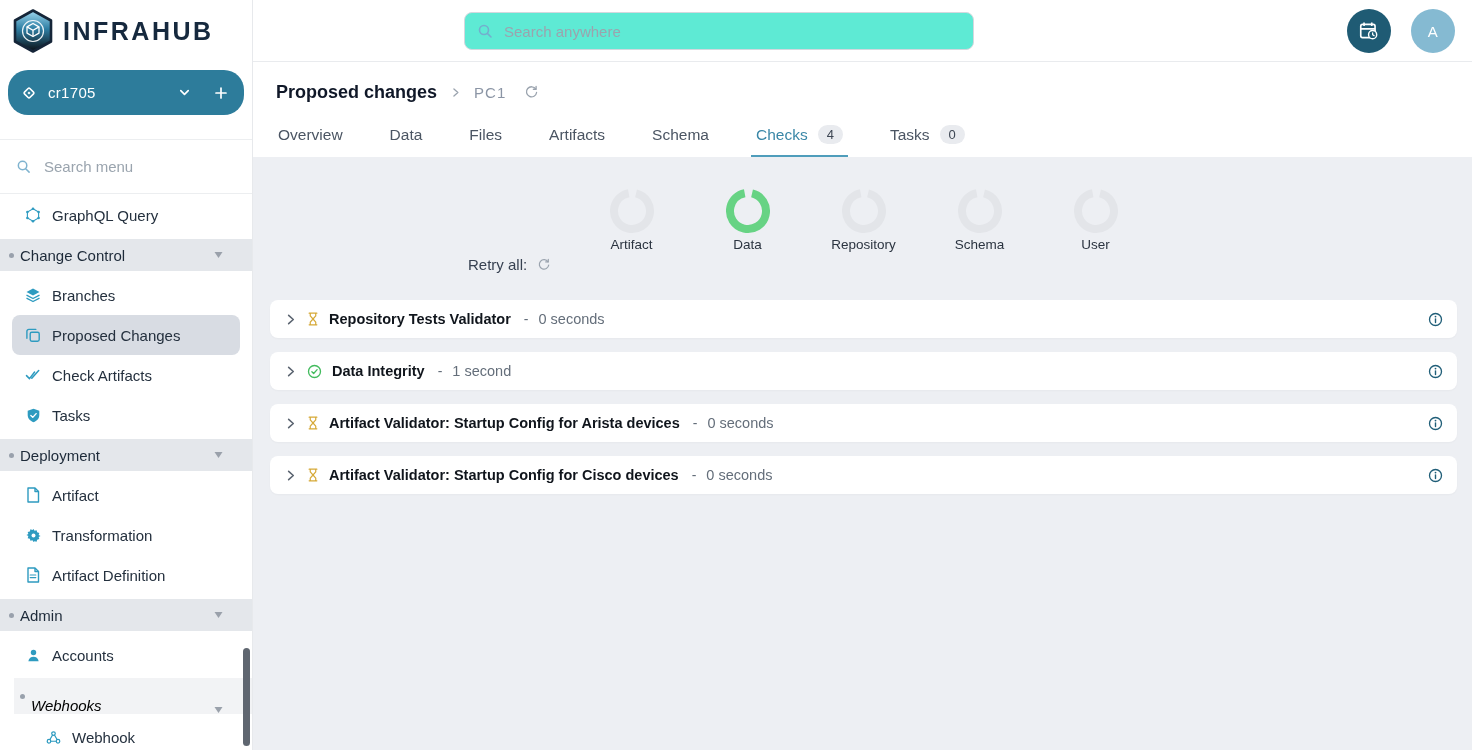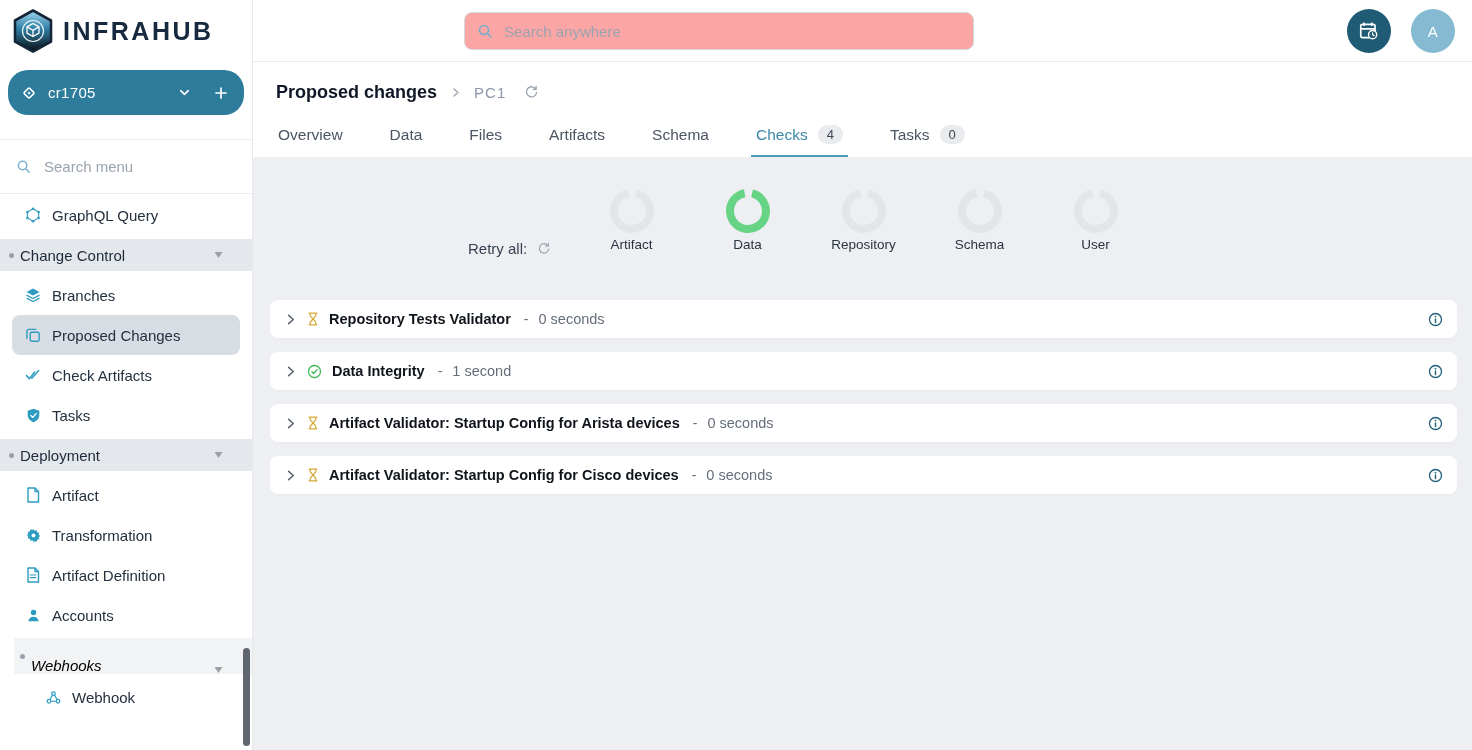--- a/index.html
+++ b/index.html
@@ -41,21 +41,21 @@
   .msub { height:36px; margin:3px 0 3px 14px; background:#f2f3f5; display:flex; align-items:flex-end;
           padding-left:17px; position:relative; cursor:pointer; color:#000000;font-style:italic; }
   .msub .dot { left:6px; top:16px; }
   .sb-thumb { position:absolute; right:2px; top:648px; width:7px; height:98px; background:#5f6670; border-radius:4px; }
 
   
   .main { flex:1; display:flex; flex-direction:column; min-width:0; }
   .topbar { height:62px; flex:none; border-bottom:1px solid #e9ebee; position:relative; background:#fff; }
   .global-search { position:absolute; left:211px; top:12px; width:510px; height:38px;
                    border:1px solid #d3d8de; border-radius:8px; display:flex; align-items:center;
-                   padding:0 12px; gap:9px; color:#74aecd; background:#fca5a5; }
+                   padding:0 12px; gap:9px; color:#74aecd; background:#5eead4; }
   .gsearch { border:none; outline:none; flex:1; font-size:15px; color:#374151; background:transparent; }
   .cal-btn { position:absolute; right:81px; top:9px; width:44px; height:44px; border-radius:50%;
              background:#1f5b74; display:flex; align-items:center; justify-content:center; cursor:pointer; }
   .avatar { position:absolute; right:17px; top:9px; width:44px; height:44px; border-radius:50%;
             background:#85bad2; color:#fff; font-size:15px; display:flex; align-items:center;
             justify-content:center; cursor:pointer; letter-spacing:.5px; }
 
   .page-head { padding:17px 0 0 23px; flex:none; background:#fff; }
   .crumbs { display:flex; align-items:center; gap:13px; height:26px; }
   .crumb-root { font-size:18px; font-weight:bold; color:#101828; }
@@ -65,21 +65,21 @@
 
   .tabs { display:flex; margin-top:10px; }
   .tab { padding:10px 2px 13px; margin-right:43px; font-size:15.5px; color:#4b5563;
          display:flex; align-items:center; gap:10px; position:relative; cursor:pointer; }
   .tab.active { color:#3a87a7; }
   .tab.active::after { content:""; position:absolute; left:-3px; right:-3px; bottom:0; height:2px; background:#4f9dbb; }
   .badge { background:#e9ebef; color:#3d4653; border-radius:11px; padding:2px 9px; font-size:13px; line-height:15px; }
 
   .content { flex:1; background:#edeff3; padding:31px 15px 0 17px; position:relative; min-height:0; }
   .retry-row { position:relative; height:101px; }
-  .retry-label { position:absolute; left:198px; top:52px; display:flex; gap:10px; align-items:center;
+  .retry-label { position:absolute; left:198px; top:68px; display:flex; gap:10px; align-items:center;
                  font-size:15px; color:#374151; }
   .retry-icon { display:flex; color:#9aa3ae; cursor:pointer; }
   .rings { display:flex; justify-content:center; }
   .ring-block { width:116px; display:flex; flex-direction:column; align-items:center; cursor:pointer; }
   .ring-label { margin-top:3px; font-size:13.5px; color:#2b3440; }
   .ring-idle circle { stroke:#e3e5e9; }
   .ring-success circle { stroke:#67d384; }
 
   .rows { margin-top:11px; }
   .row-card { height:38px; background:#fff; border-radius:8px; display:flex; align-items:center;
@@ -250,20 +250,29 @@
         <span class="mic">
           <svg width="14" height="16" viewBox="0 0 14 16">
               <path d="M2 1h7l3.5 3.5V15H2z" fill="none" stroke="currentColor" stroke-width="1.4" stroke-linejoin="round"></path>
               <path d="M9 1v3.5h3.5" fill="none" stroke="currentColor" stroke-width="1.4" stroke-linejoin="round"></path>
               <path d="M4.2 8h5.6M4.2 10.6h5.6" stroke="currentColor" stroke-width="1.2" stroke-linecap="round"></path>
             </svg>
         </span>
         <span>Artifact Definition</span>
       </div>
 
+      <div class="msec">
+        <span class="dot"></span>
+        <span>Admin</span>
+        <span class="tri">
+          <svg width="9" height="8" viewBox="0 0 10 9">
+              <polygon points="0.5,1 9.5,1 5,8" fill="currentColor"></polygon>
+            </svg>
+        </span>
+      </div>
 
       <div class="mi">
         <span class="mic">
           <svg width="15" height="15" viewBox="0 0 16 16">
               <circle cx="8" cy="4.8" r="2.9" fill="currentColor"></circle>
               <path d="M2.5 14c.6-3 2.8-4.6 5.5-4.6s4.9 1.6 5.5 4.6z" fill="currentColor"></path>
             </svg>
         </span>
         <span>Accounts</span>
       </div>

